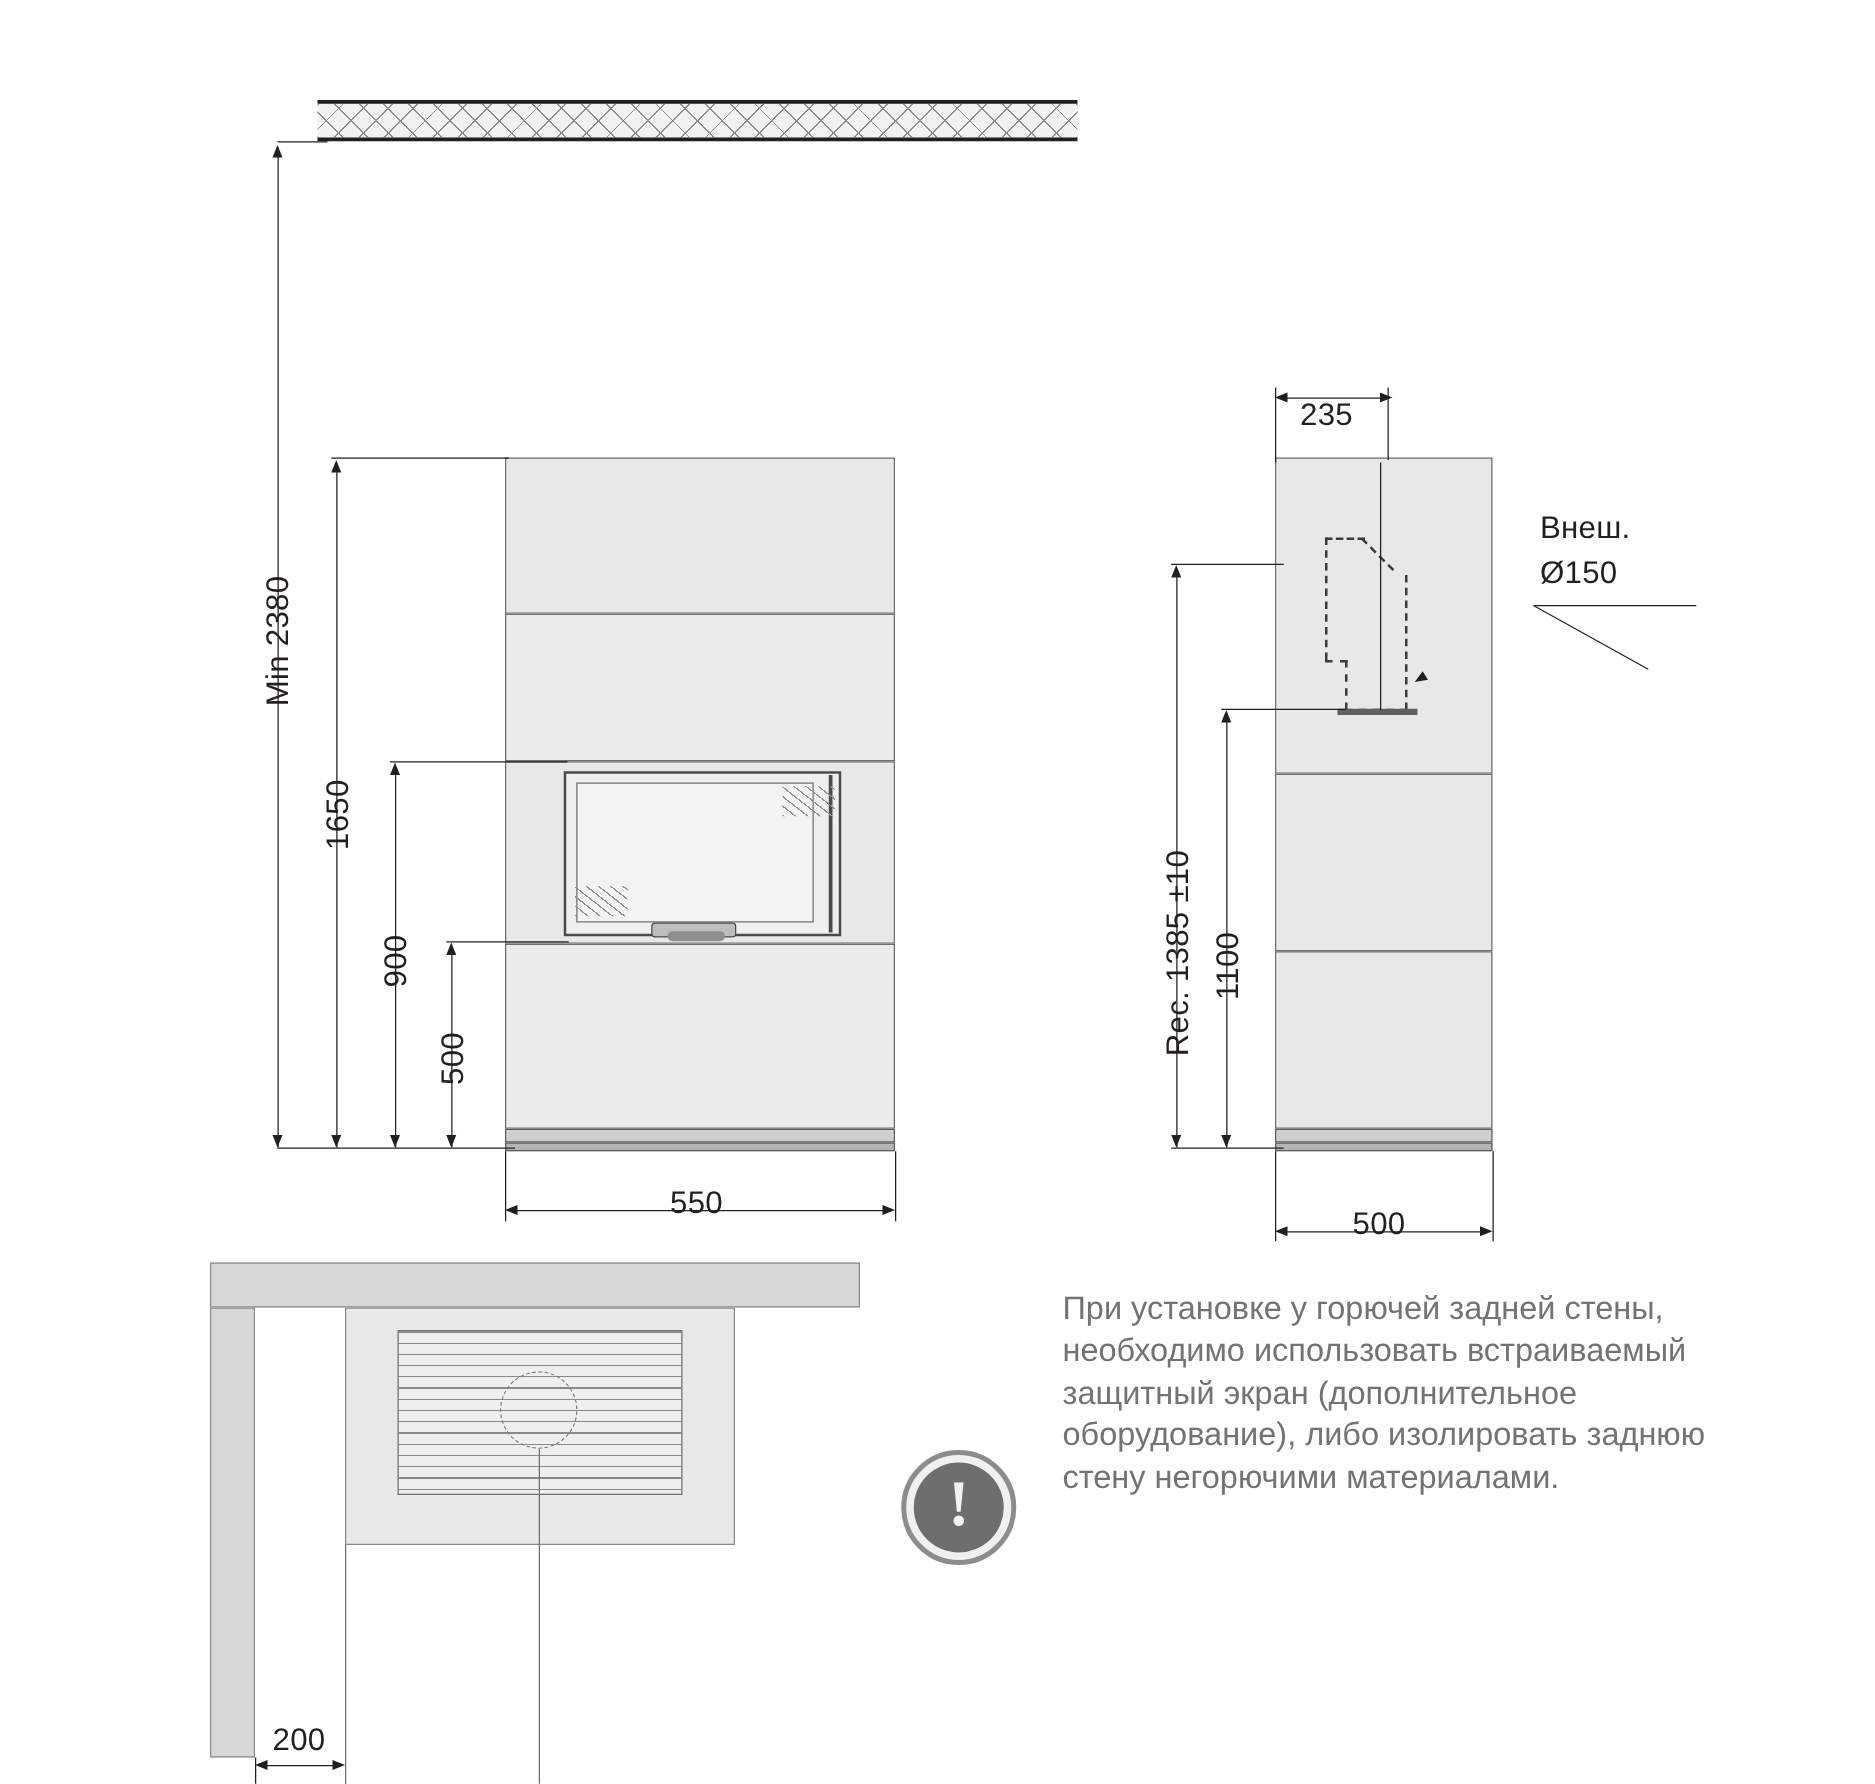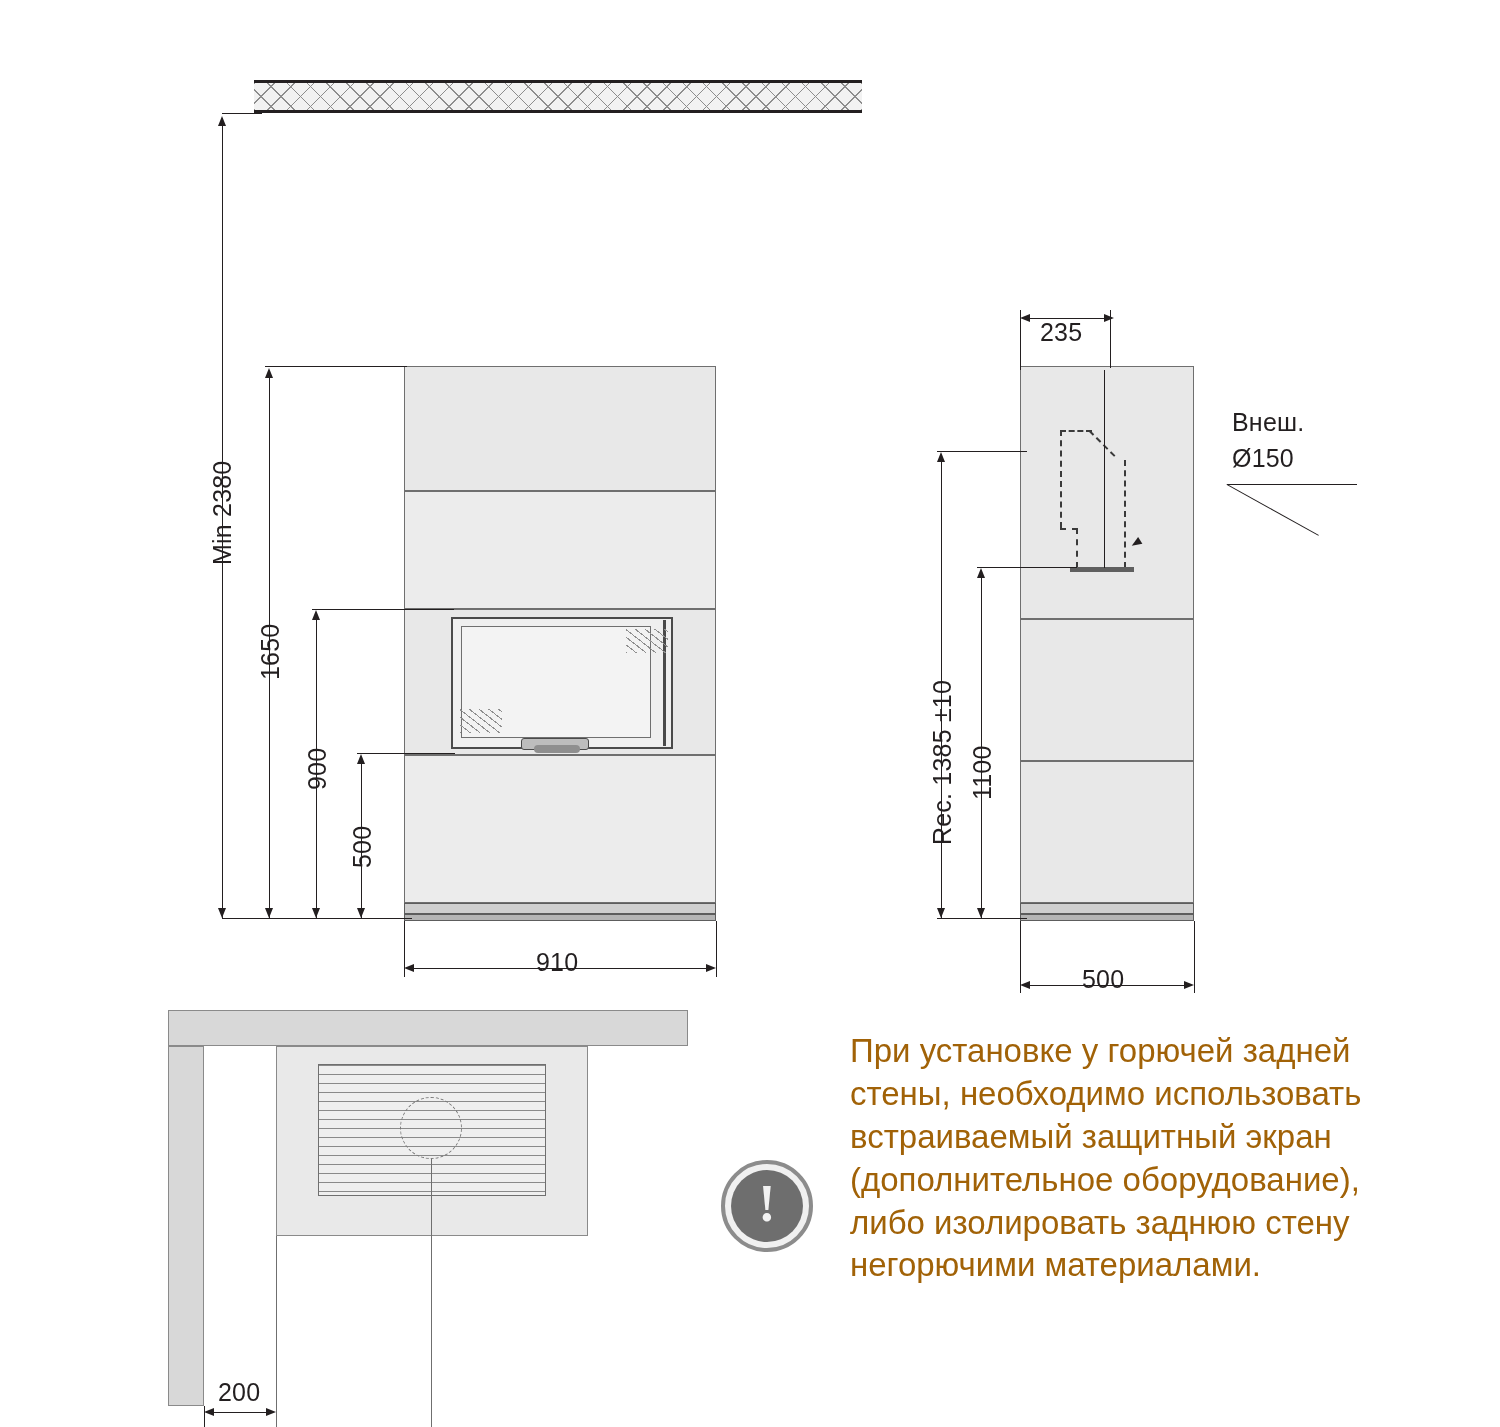--- a/index.html
+++ b/index.html
@@ -88,23 +88,23 @@
     width: 72px; height: 72px; border-radius: 50%;
     background: #6e6e6e;
     display: flex; align-items: center; justify-content: center;
     color: #f2f2f2; font-size: 52px; font-weight: bold;
     font-family: "Liberation Serif", serif;
     line-height: 1;
     padding-bottom: 4px;
   }
 
   .note {
-    font-size: 33px;
+    font-size: 26px;
     line-height: 1.30;
-    color: #a16207;
+    color: #737373;
     width: 520px;
   }
 </style>
 </head>
 <body>
 
 <div class="stage">
 
   <div class="abs roof" style="left:254px; top:80px; width:608px; height:33px;"></div>
 
@@ -147,21 +147,21 @@
   <div class="abs arrow-up" style="left:357px; top:754px;"></div>
   <div class="abs arrow-down" style="left:357px; top:908px;"></div>
   <div class="abs h-line" style="left:357px; top:753px; width:98px;"></div>
   <div class="abs lbl vert" style="left:348px; top:868px;">500</div>
 
   <div class="abs h-line" style="left:410px; top:968px; width:300px;"></div>
   <div class="abs arrow-left" style="left:404px; top:964px;"></div>
   <div class="abs arrow-right" style="left:706px; top:964px;"></div>
   <div class="abs v-line" style="left:404px; top:921px; height:56px;"></div>
   <div class="abs v-line" style="left:716px; top:921px; height:56px;"></div>
-  <div class="abs lbl" style="left:536px; top:948px;">910</div>
+  <div class="abs lbl" style="left:536px; top:948px;">550</div>
 
   <div class="abs side-fill" style="left:1020px; top:366px; width:174px; height:253px;"></div>
   <div class="abs side-fill" style="left:1020px; top:619px; width:174px; height:142px;"></div>
   <div class="abs side-fill" style="left:1020px; top:761px; width:174px; height:142px;"></div>
   <div class="abs plinth" style="left:1020px; top:903px; width:174px; height:11px;"></div>
   <div class="abs plinth-dark" style="left:1020px; top:914px; width:174px; height:7px;"></div>
 
   <div class="abs dash-line-v" style="left:1060px; top:430px; height:98px;"></div>
   <div class="abs dash-line-h" style="left:1060px; top:430px; width:32px;"></div>
   <div class="abs" style="left:1090px; top:430px; width:36px; height:36px; border-top:2px dashed #3a3a3a; transform:rotate(45deg); transform-origin:0 0;"></div>

